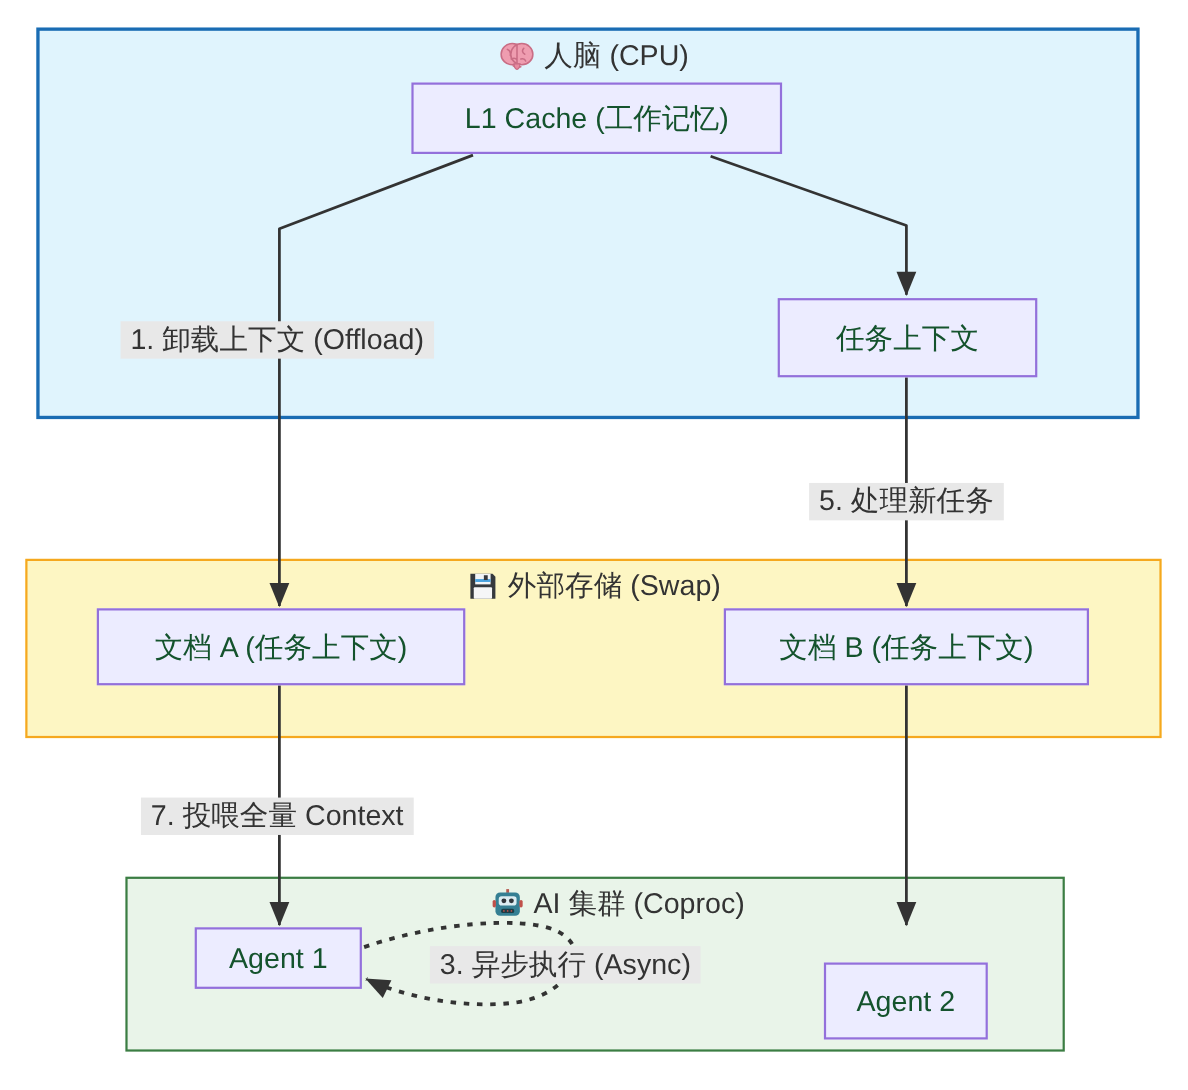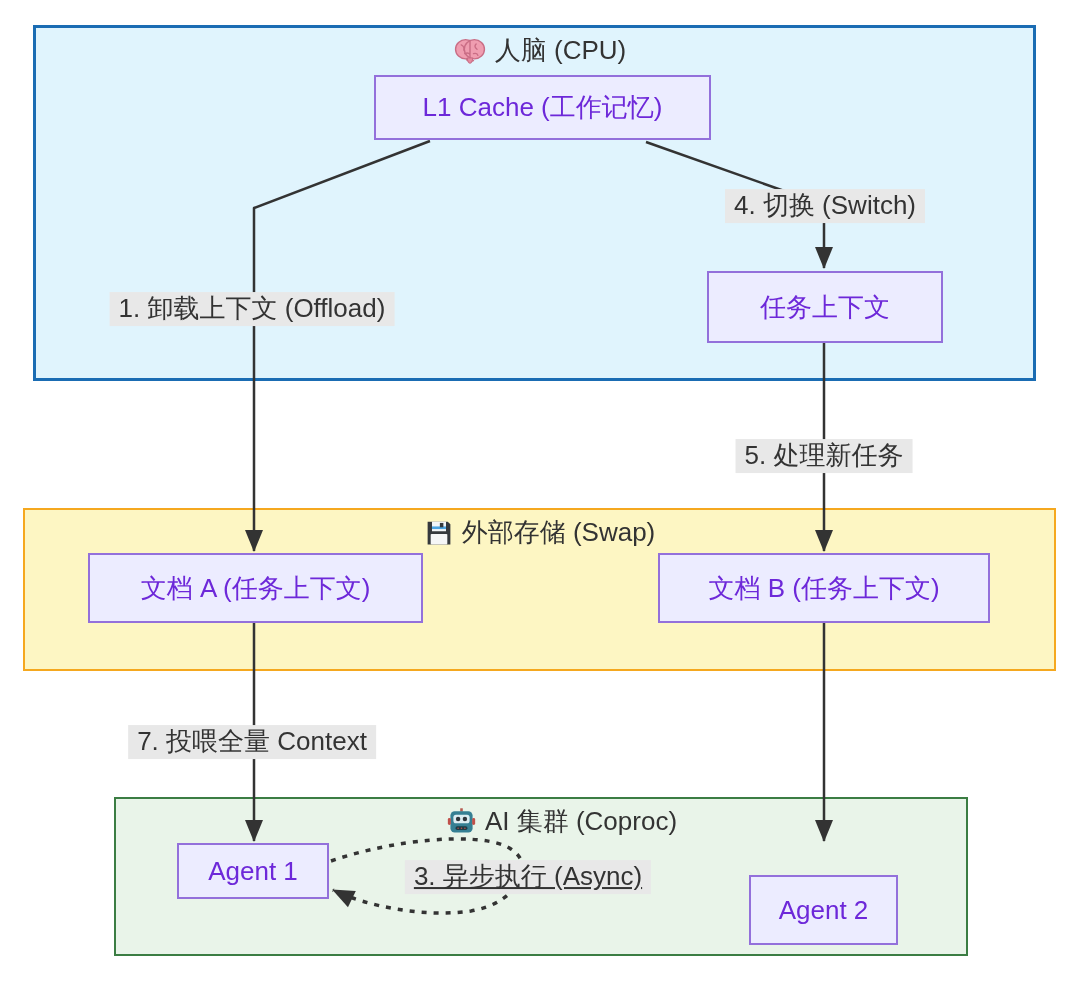--- a/index.html
+++ b/index.html
@@ -15,33 +15,33 @@
   .ctitle{position:absolute;left:0;right:0;display:flex;justify-content:center;align-items:center;gap:9px;z-index:2;font-size:26px;color:#333;}
   .ctitle-cpu{top:33px;text-align:center;}
   .ctitle-swap{top:515px;}
   .ctitle-coproc{top:804px;padding-left:44px;}
   .ctitle .icon{display:inline-flex;align-items:center;}
 
   
   svg.edges{position:absolute;left:0;top:0;width:1080px;height:991px;z-index:2;}
 
   
-  .node{position:absolute;box-sizing:border-box;background:#ececff;border:2px solid #9370db;display:flex;align-items:center;justify-content:center;font-size:26px;color:#6d28d9;z-index:3;white-space:nowrap;}
+  .node{position:absolute;box-sizing:border-box;background:#ececff;border:2px solid #9370db;display:flex;align-items:center;justify-content:center;font-size:26px;color:#14532d;z-index:3;white-space:nowrap;}
   .node-l1{left:374px;top:75px;width:337px;height:65px;}
   .node-logic{left:707px;top:271px;width:236px;height:72px;}
   .node-doca{left:88px;top:553px;width:335px;height:70px;}
   .node-docb{left:658px;top:553px;width:332px;height:70px;}
   .node-agent1{left:177px;top:843px;width:152px;height:56px;}
   .node-agent2{left:749px;top:875px;width:149px;height:70px;}
 
   
   .elabel{position:absolute;transform:translate(-50%,-50%);background:#e8e8e8;color:#333;font-size:26px;line-height:1.15;padding:2px 9px;white-space:nowrap;z-index:3;}
   .elabel-offload{left:252px;top:309px;}
   .elabel-feed{left:252px;top:742px;}
-  .elabel-async{left:528px;top:877px;text-decoration:underline;}
+  .elabel-async{left:514px;top:877px;}
   .elabel-switch{left:825px;top:206px;}
   .elabel-newtask{left:824px;top:456px;}
 
   
   .watermark{position:absolute;left:706px;top:922px;display:flex;align-items:center;gap:10px;z-index:4;color:#b3b3b3;font-size:29px;white-space:nowrap;}
 </style>
 </head>
 <body>
 
 <div class="canvas">
@@ -104,21 +104,20 @@
     <path d="M646 142 L824 205 L824 268" fill="none" stroke="#333333" stroke-width="2.5" stroke-linejoin="round" marker-end="url(#arrow)"></path>
     <path d="M824 343 L824 551" fill="none" stroke="#333333" stroke-width="2.5" marker-end="url(#arrow)"></path>
     <path d="M254 623 L254 841" fill="none" stroke="#333333" stroke-width="2.5" marker-end="url(#arrow)"></path>
     <path d="M824 623 L824 841" fill="none" stroke="#333333" stroke-width="2.5" marker-end="url(#arrow)"></path>
     <path d="M331 861 C395 839 472 833 503 845 C521 852 527 866 520 879 C512 896 494 907 471 911 C424 918 366 906 333 890" fill="none" stroke="#333333" stroke-width="3.5" stroke-dasharray="5 7" marker-end="url(#arrow)"></path>
   </svg>
 
   <div class="elabel elabel-offload">1. 卸载上下文 (Offload)</div>
   <div class="elabel elabel-feed">7. 投喂全量 Context</div>
   <div class="elabel elabel-async">3. 异步执行 (Async)</div>
-  <div class="elabel elabel-switch">4. 切换 (Switch)</div>
   <div class="elabel elabel-newtask">5. 处理新任务</div>
 
   <div class="node node-l1">L1 Cache (工作记忆)</div>
   <div class="node node-logic">任务上下文</div>
   <div class="node node-doca">文档 A (任务上下文)</div>
   <div class="node node-docb">文档 B (任务上下文)</div>
   <div class="node node-agent1">Agent 1</div>
   <div class="node node-agent2">Agent 2</div>
 
 

